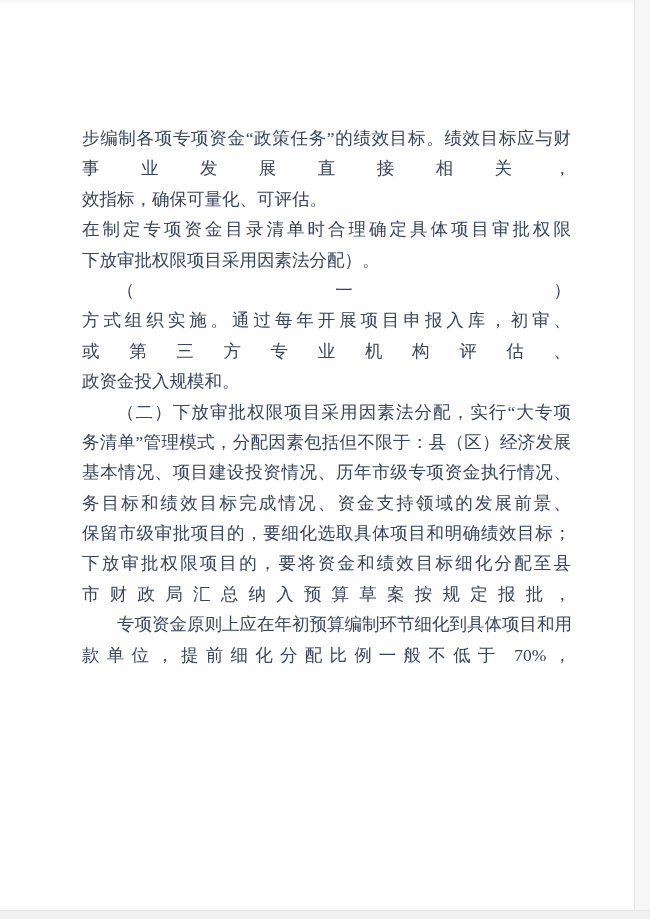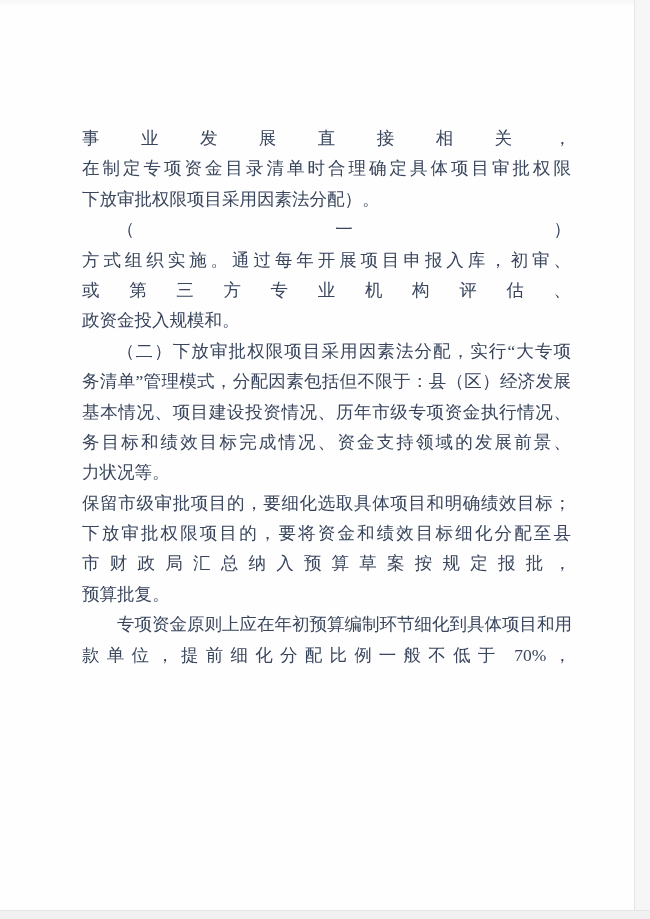--- a/index.html
+++ b/index.html
@@ -69,40 +69,40 @@
     margin-right: 0.85em;
   }
 </style>
 </head>
 <body>
 
 <div class="page">
 
   <div class="textblock">
 
+    <div class="line"><span>步编制各项专项资金“政策任务”的绩效目标。绩效目标应与财</span></div>
     <div class="line"><span>事业发展直接相关，在财政预算绩效指标库选取并设置合适的绩</span></div>
+    <div class="line end"><span>效指标，确保可量化、可评估。</span></div>
 
     <div class="line"><span>在制定专项资金目录清单时合理确定具体项目审批权限（即保留</span></div>
     <div class="line end"><span>下放审批权限项目采用因素法分配）。</span></div>
 
     <div class="line indent"><span>（一）保留市级审批项目由市住房和城乡建设局采用项目制</span></div>
     <div class="line"><span>方式组织实施。通过每年开展项目申报入库，初审、经专家评审</span></div>
     <div class="line"><span>或第三方专业机构评估、局党组会议审议或办公会议审议等程序，</span></div>
     <div class="line end"><span>政资金投入规模和。</span></div>
 
     <div class="line indent"><span>（二）下放审批权限项目采用因素法分配，实行“大专项+任</span></div>
     <div class="line"><span>务清单”管理模式，分配因素包括但不限于：县（区）经济发展</span></div>
     <div class="line"><span>基本情况、项目建设投资情况、历年市级专项资金执行情况、任</span></div>
     <div class="line"><span>务目标和绩效目标完成情况、资金支持领域的发展前景、当地财</span></div>
-    <div class="line end"><span>力状况等。</span></div>
 
     <div class="line"><span>保留市级审批项目的，要细化选取具体项目和明确绩效目标；对</span></div>
     <div class="line"><span>下放审批权限项目的，要将资金和绩效目标细化分配至县（区）。</span></div>
     <div class="line"><span>市财政局汇总纳入预算草案按规定报批，并办理资金提前下达和</span></div>
-    <div class="line end"><span>预算批复。</span></div>
 
     <div class="line indent"><span>专项资金原则上应在年初预算编制环节细化到具体项目和用</span></div>
     <div class="line"><span>款单位，提前细化分配比例一般不低于 70%，预留年中分配的比例</span></div>
 
   </div>
 
   <div class="edge-right"></div>
   <div class="edge-bottom"></div>
 </div>
 

